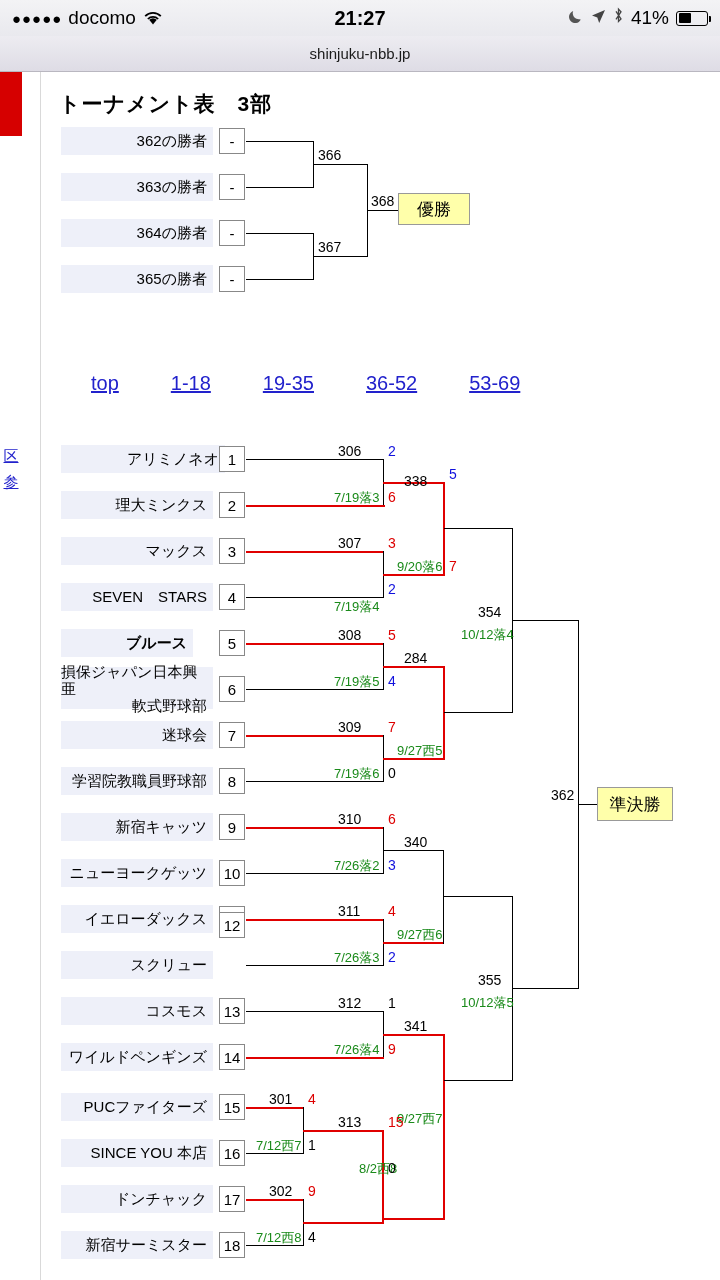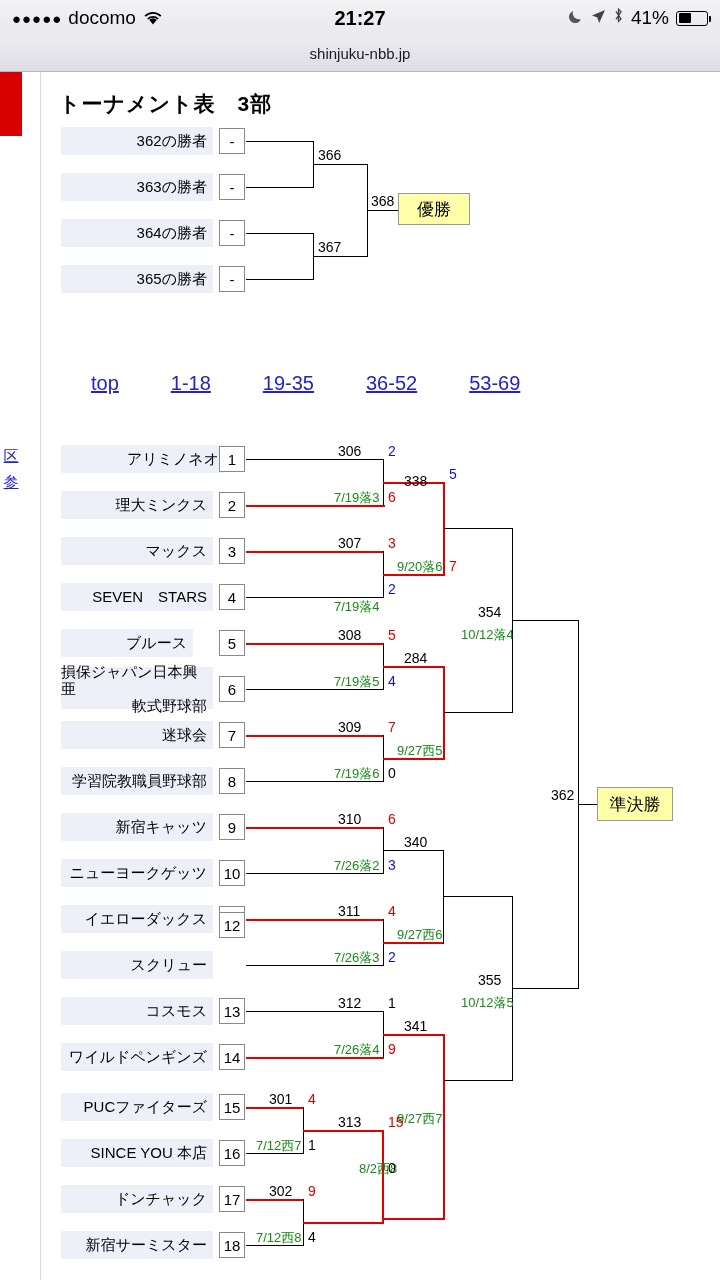--- a/index.html
+++ b/index.html
@@ -224,21 +224,21 @@
 
       <div class="team-bar" style="left:20px; top:419px; width:152px;">理大ミンクス</div>
       <div class="seed-box" style="left:178px; top:420px;">2</div>
 
       <div class="team-bar" style="left:20px; top:465px; width:152px;">マックス</div>
       <div class="seed-box" style="left:178px; top:466px;">3</div>
 
       <div class="team-bar" style="left:20px; top:511px; width:152px;">SEVEN　STARS</div>
       <div class="seed-box" style="left:178px; top:512px;">4</div>
 
-      <div class="team-bar" style="left:20px; top:557px; width:132px;">ブルース</div>
+      <div class="team-bar" style="left:20px; top:557px; width:132px;font-weight:bold;">ブルース</div>
       <div class="seed-box" style="left:178px; top:558px;">5</div>
 
       <div class="team-bar two-line" style="left:20px; top:595px; width:152px; height:42px; align-items:flex-end;">
         <span>損保ジャパン日本興亜</span>
         <span>軟式野球部</span>
       </div>
       <div class="seed-box" style="left:178px; top:604px;">6</div>
 
       <div class="team-bar" style="left:20px; top:649px; width:152px;">迷球会</div>
       <div class="seed-box" style="left:178px; top:650px;">7</div>

